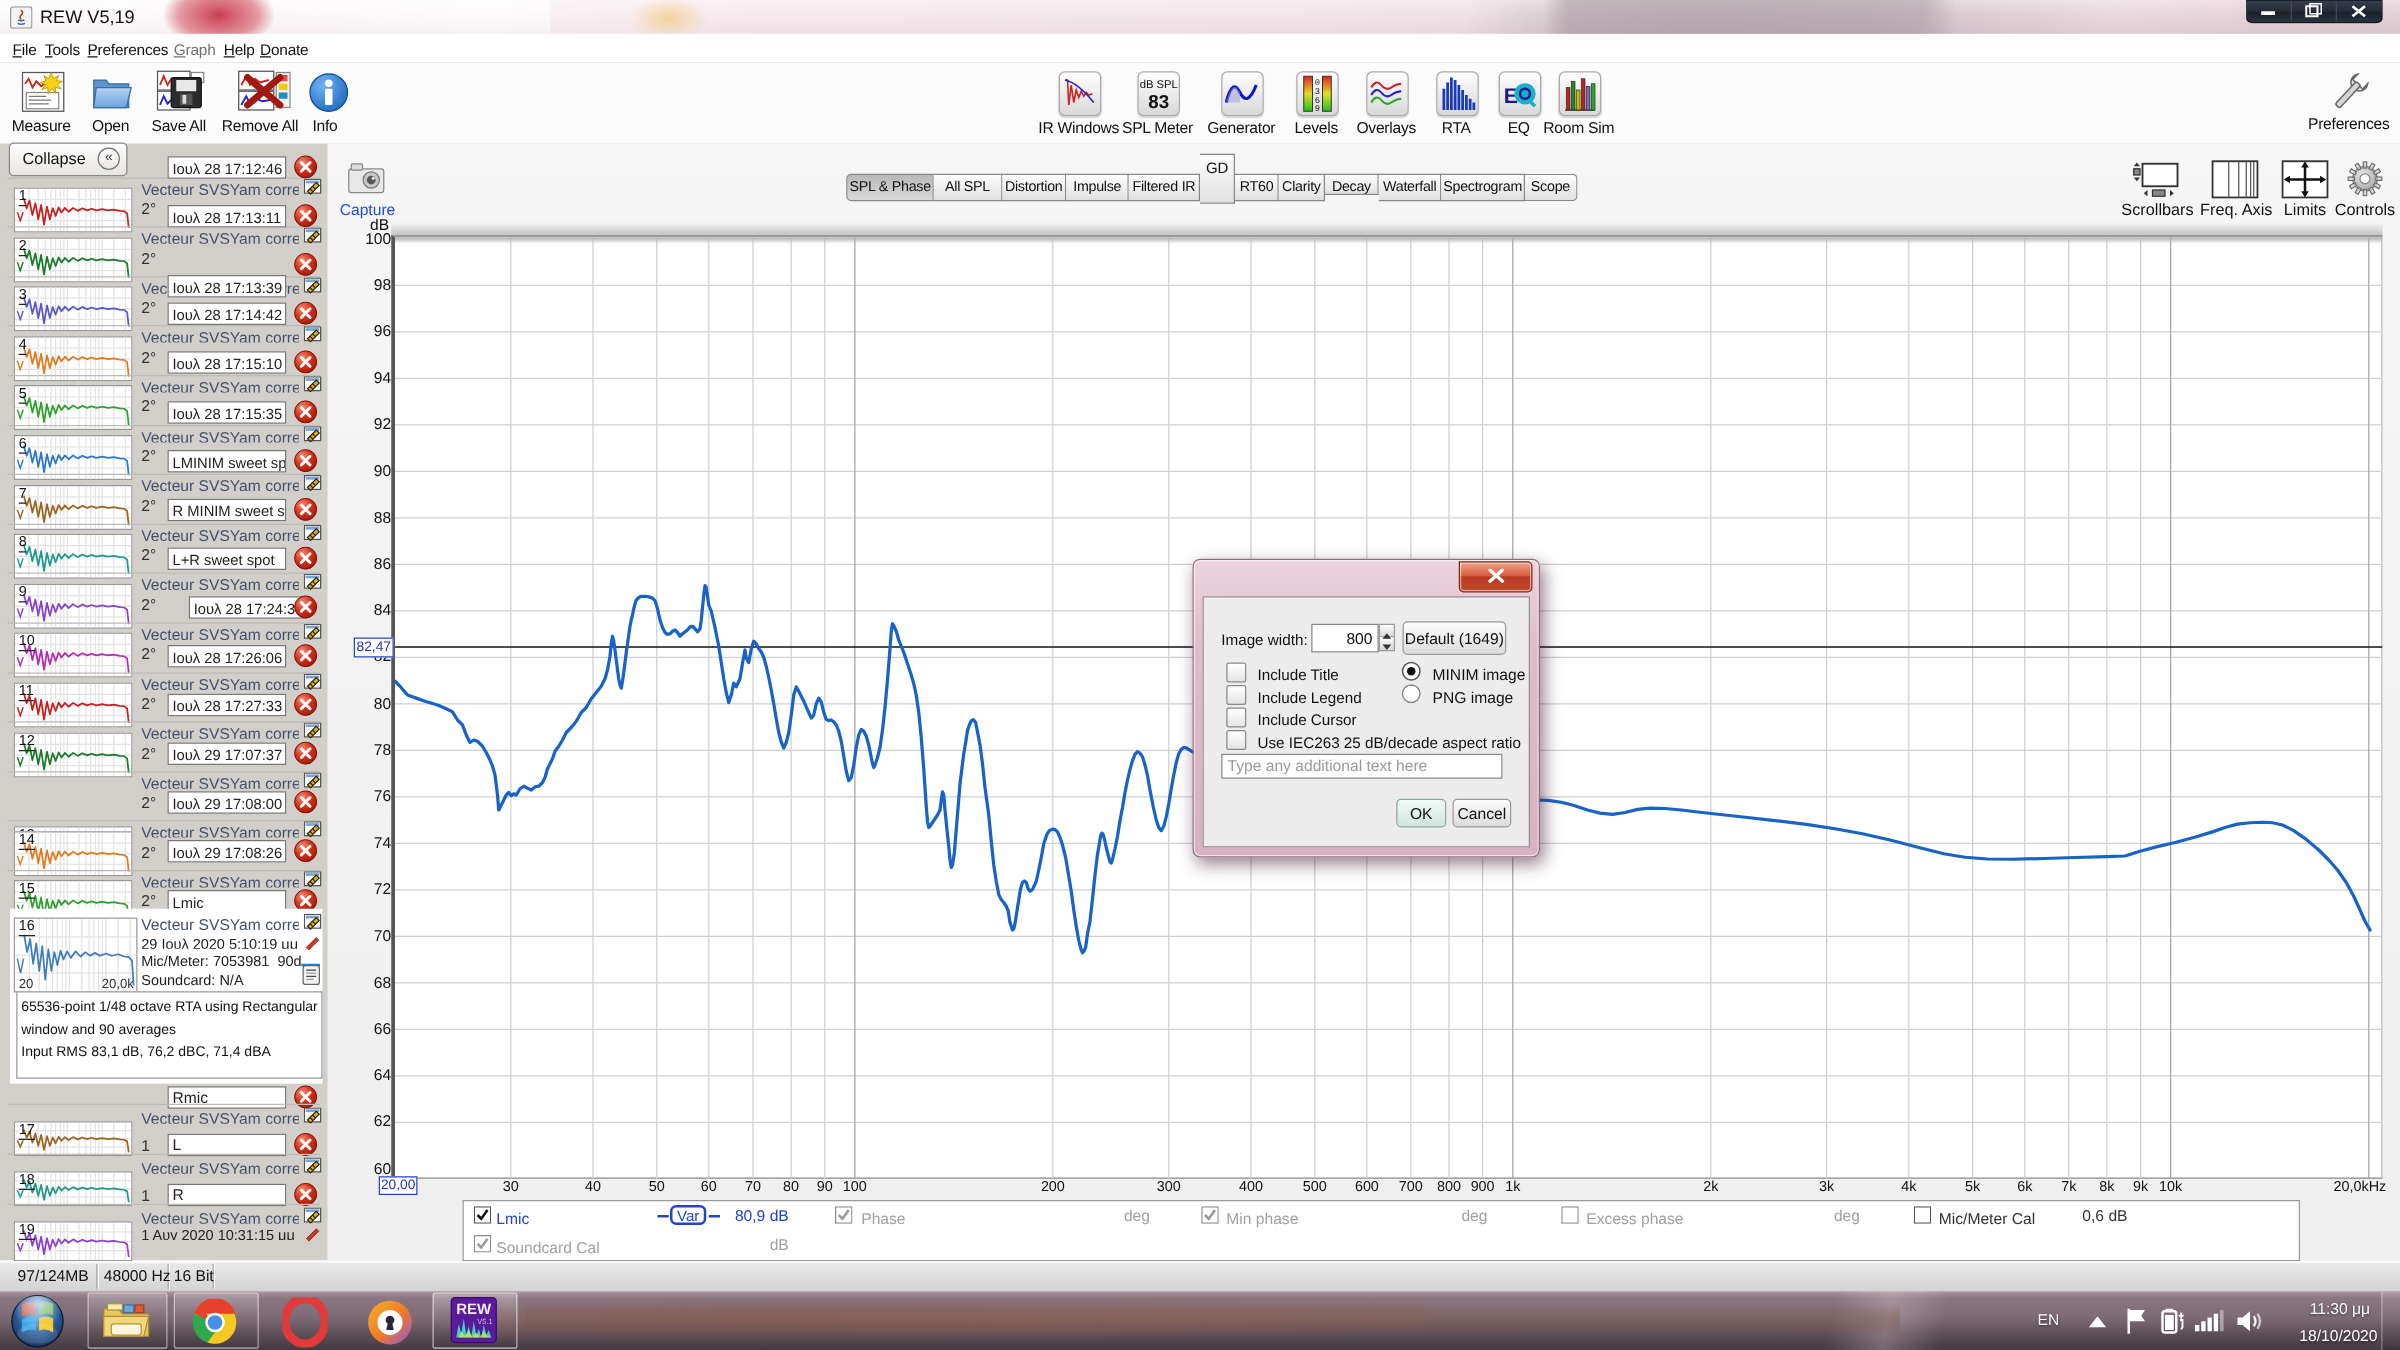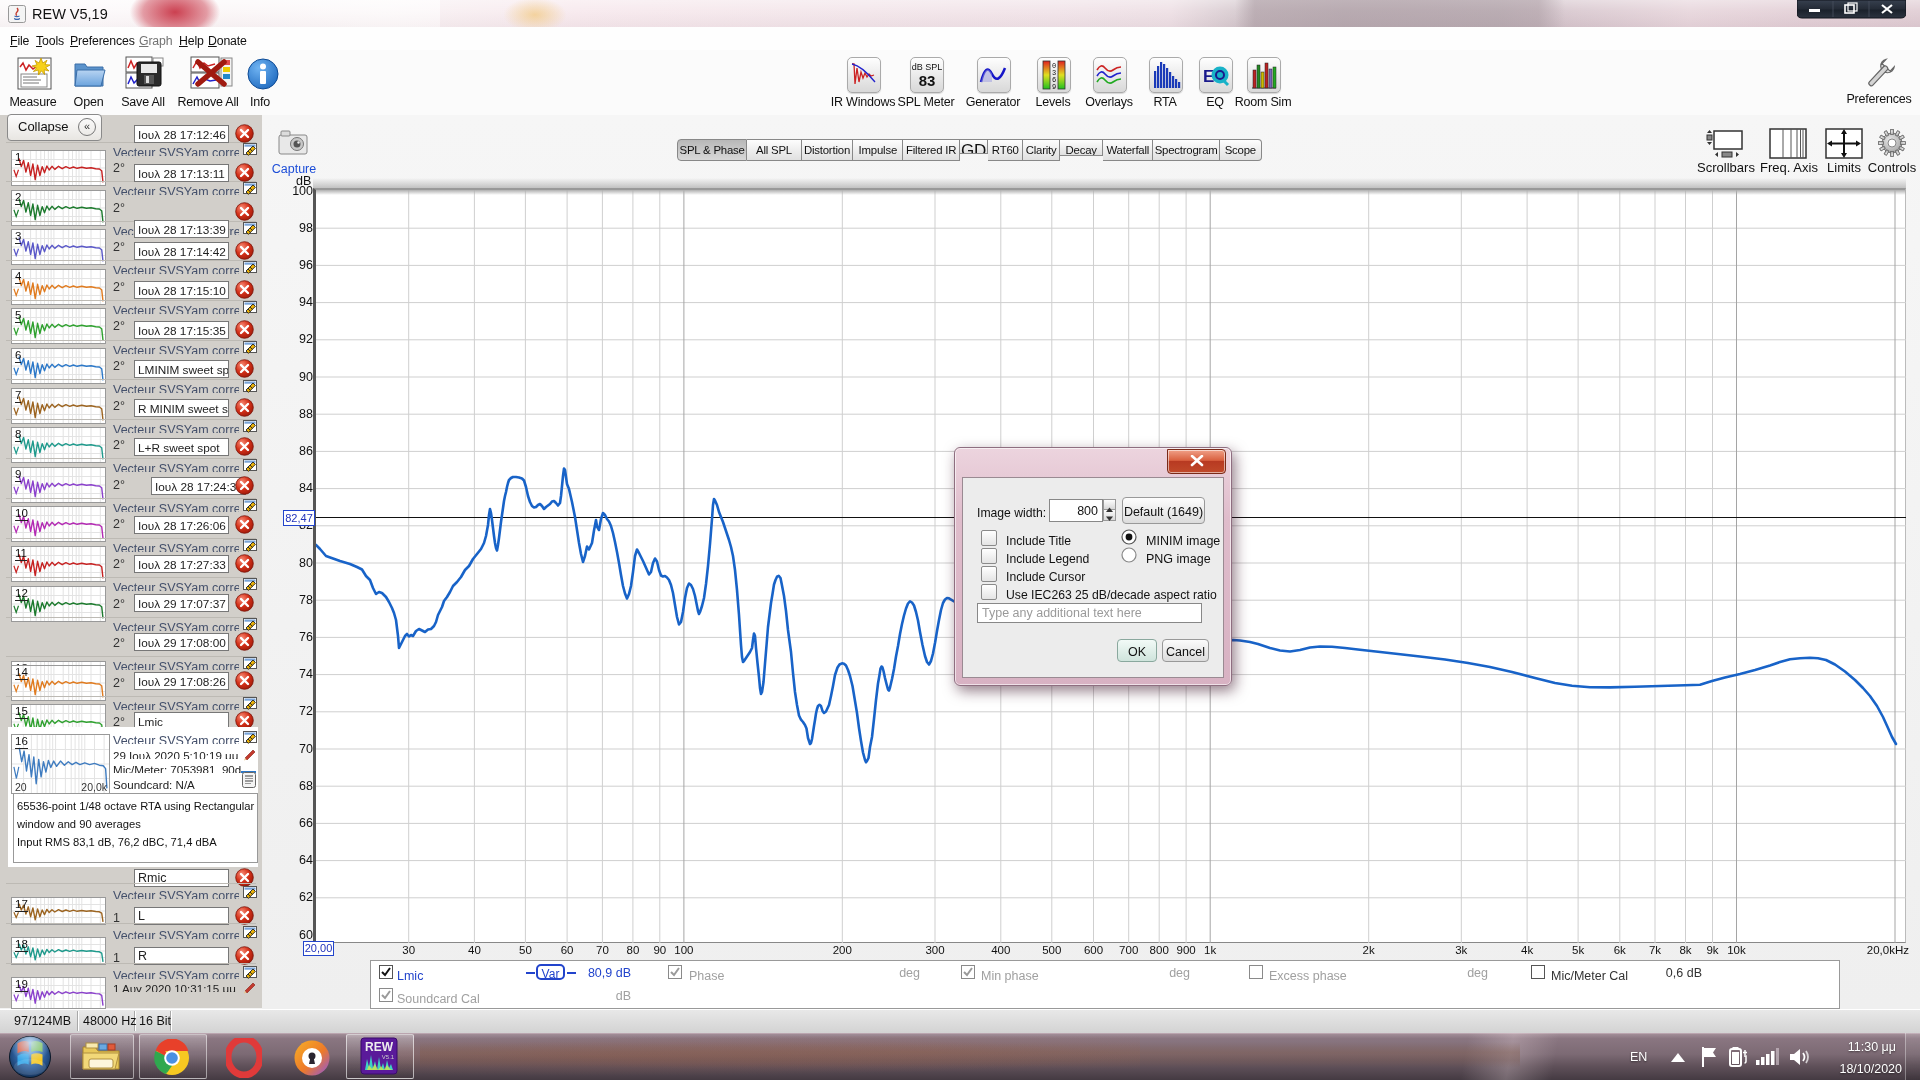--- a/index.html
+++ b/index.html
@@ -1240,21 +1240,21 @@
 <div style="position:absolute;left:113px;top:979px;width:145px;height:13px;overflow:hidden;"><span style="font-size:11.6px;color:#222;white-space:nowrap">1 Αυγ 2020 10:31:15 μμ</span></div>
 <svg width="14" height="14" style="position:absolute;left:243px;top:981px">
     <path d="M2 12 L10 4 L12 6 L4 14 Z" fill="#c23a2e" stroke="#8a1d12" stroke-width="0.6" transform="translate(0,-2)"></path>
     <path d="M2 12 L1 14.6 L3.6 13.6 Z" fill="#e8c48a" transform="translate(0,-2)"></path>
   </svg>
 <div style="position:absolute;left:677.0px;top:139px;width:70.3px;height:22px;background:linear-gradient(#b8b8b8,#d8d8d8);border:1px solid #888;border-radius:4px 0 0 4px; box-sizing:border-box;text-align:center;font-size:11.4px;color:#111;letter-spacing:-0.2px;line-height:21px;white-space:nowrap;overflow:hidden">SPL &amp; Phase</div>
 <div style="position:absolute;left:747.3px;top:139px;width:54.4px;height:22px;background:linear-gradient(#fdfdfd,#e0e0e0);border:1px solid #888;border-left:none; box-sizing:border-box;text-align:center;font-size:11.4px;color:#111;letter-spacing:-0.2px;line-height:21px;white-space:nowrap;overflow:hidden">All SPL</div>
 <div style="position:absolute;left:801.7px;top:139px;width:51.6px;height:22px;background:linear-gradient(#fdfdfd,#e0e0e0);border:1px solid #888;border-left:none; box-sizing:border-box;text-align:center;font-size:11.4px;color:#111;letter-spacing:-0.2px;line-height:21px;white-space:nowrap;overflow:hidden">Distortion</div>
 <div style="position:absolute;left:853.3px;top:139px;width:50.0px;height:22px;background:linear-gradient(#fdfdfd,#e0e0e0);border:1px solid #888;border-left:none; box-sizing:border-box;text-align:center;font-size:11.4px;color:#111;letter-spacing:-0.2px;line-height:21px;white-space:nowrap;overflow:hidden">Impulse</div>
 <div style="position:absolute;left:903.3px;top:139px;width:56.7px;height:22px;background:linear-gradient(#fdfdfd,#e0e0e0);border:1px solid #888;border-left:none; box-sizing:border-box;text-align:center;font-size:11.4px;color:#111;letter-spacing:-0.2px;line-height:21px;white-space:nowrap;overflow:hidden">Filtered IR</div>
-<div style="position:absolute;left:960.0px;top:139px;width:28.3px;height:15px;background:linear-gradient(#fdfdfd,#e0e0e0);border:1px solid #888;border-left:none; box-sizing:border-box;text-align:center;font-size:17px;color:#111;letter-spacing:-0.2px;line-height:21px;white-space:nowrap;overflow:hidden">GD</div>
+<div style="position:absolute;left:960.0px;top:123px;width:28.3px;height:40px;background:linear-gradient(#fdfdfd,#e0e0e0);border:1px solid #888;border-left:none; box-sizing:border-box;text-align:center;font-size:12px;color:#111;letter-spacing:-0.2px;line-height:21px;white-space:nowrap;overflow:hidden">GD</div>
 <div style="position:absolute;left:988.3px;top:139px;width:35.0px;height:22px;background:linear-gradient(#fdfdfd,#e0e0e0);border:1px solid #888;border-left:none; box-sizing:border-box;text-align:center;font-size:11.4px;color:#111;letter-spacing:-0.2px;line-height:21px;white-space:nowrap;overflow:hidden">RT60</div>
 <div style="position:absolute;left:1023.3px;top:139px;width:36.7px;height:22px;background:linear-gradient(#fdfdfd,#e0e0e0);border:1px solid #888;border-left:none; box-sizing:border-box;text-align:center;font-size:11.4px;color:#111;letter-spacing:-0.2px;line-height:21px;white-space:nowrap;overflow:hidden">Clarity</div>
 <div style="position:absolute;left:1060.0px;top:139px;width:43.3px;height:17px;background:linear-gradient(#fdfdfd,#e0e0e0);border:1px solid #888;border-left:none; box-sizing:border-box;text-align:center;font-size:11.4px;color:#111;letter-spacing:-0.2px;line-height:21px;white-space:nowrap;overflow:hidden">Decay</div>
 <div style="position:absolute;left:1103.3px;top:139px;width:50.0px;height:22px;background:linear-gradient(#fdfdfd,#e0e0e0);border:1px solid #888;border-left:none; box-sizing:border-box;text-align:center;font-size:11.4px;color:#111;letter-spacing:-0.2px;line-height:21px;white-space:nowrap;overflow:hidden">Waterfall</div>
 <div style="position:absolute;left:1153.3px;top:139px;width:66.7px;height:22px;background:linear-gradient(#fdfdfd,#e0e0e0);border:1px solid #888;border-left:none; box-sizing:border-box;text-align:center;font-size:11.4px;color:#111;letter-spacing:-0.2px;line-height:21px;white-space:nowrap;overflow:hidden">Spectrogram</div>
 <div style="position:absolute;left:1220.0px;top:139px;width:41.7px;height:22px;background:linear-gradient(#fdfdfd,#e0e0e0);border:1px solid #888;border-radius:0 4px 4px 0;border-left:none; box-sizing:border-box;text-align:center;font-size:11.4px;color:#111;letter-spacing:-0.2px;line-height:21px;white-space:nowrap;overflow:hidden">Scope</div>
 <div style="position:absolute;left:1706px;top:129px;width:40px;height:30px"><svg width="40" height="30">
       <rect x="8" y="2" width="28" height="18" fill="#fff" stroke="#333" stroke-width="1.5"></rect>
       <rect x="1" y="6" width="5" height="5" fill="#888" stroke="#333"></rect>
       <path d="M3.5 1 L6 4 L1 4 Z M3.5 16 L6 13 L1 13 Z" fill="#333"></path>

